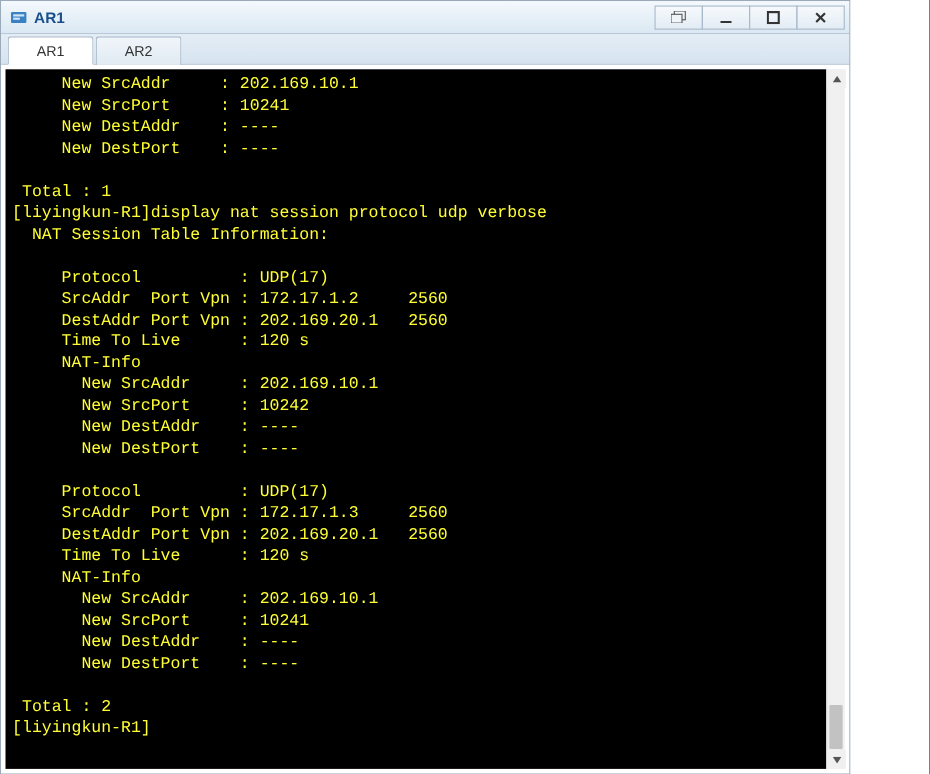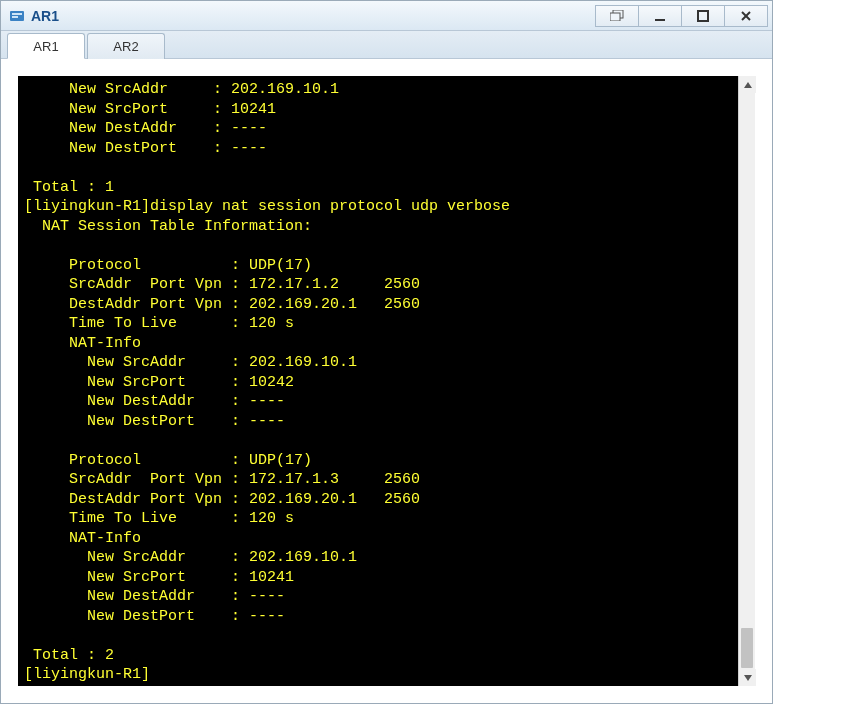--- a/index.html
+++ b/index.html
@@ -78,21 +78,21 @@
   }
   .tab.active {
     background: #fff;
     border-bottom: 1px solid #fff;
     font-weight: normal;
     z-index: 2;
   }
   .terminal-wrap {
     flex: 1;
     background: #fff;
-    padding: 17px;
+    padding: 4px;
     display: flex;
     overflow: hidden;
   }
   .terminal {
     flex: 1;
     background: #000;
     color: #ffff33;
     font-family: "Courier New", monospace;
     font-size: 15px;
     line-height: 19.5px;

